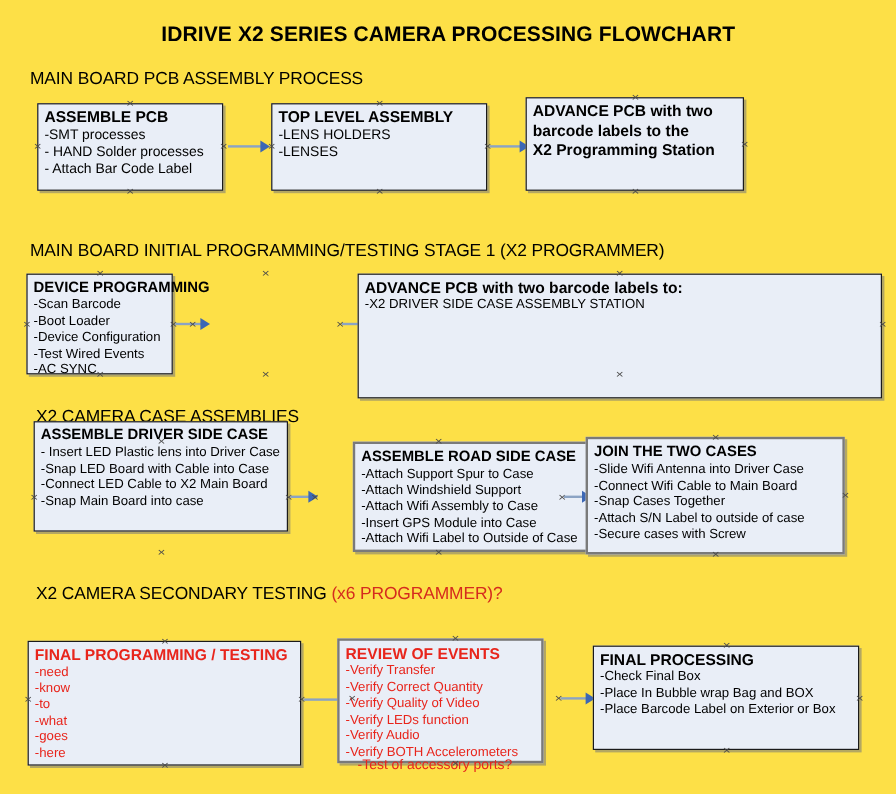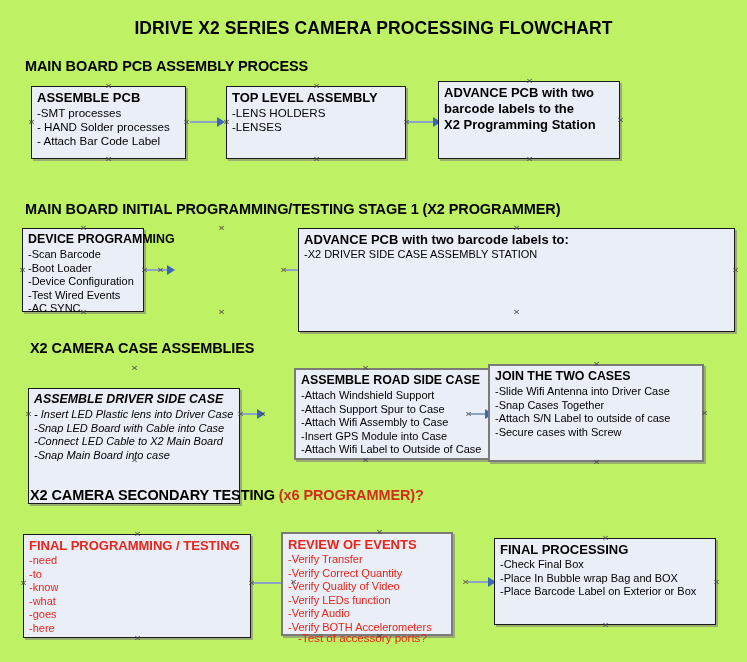--- a/index.html
+++ b/index.html
@@ -9,38 +9,38 @@
     background: #ffffff;
   }
   body {
     font-family: "Liberation Sans", sans-serif;
     color: #000000;
   }
   #canvas {
     position: relative;
     width: 747px;
     height: 662px;
-    background: #bef264;
+    background: #fde047;
     overflow: hidden;
   }
   .doc-title {
     position: absolute;
     left: 0;
     top: 18px;
     width: 747px;
     text-align: center;
     font-size: 17.5px;
     font-weight: bold;
     letter-spacing: 0.1px;
     white-space: nowrap;
   }
   .section-title {
     position: absolute;
     font-size: 14.5px;
-    font-weight: bold;
+    font-weight: normal;
     white-space: nowrap;
     letter-spacing: -0.1px;
   }
   .section-title .accent {
     color: #d52b1e;
   }
   .node {
     position: absolute;
     box-sizing: border-box;
     background: #e9eef7;
@@ -208,75 +208,76 @@
   <div class="node" style="left:298px; top:228px; width:437px; height:104px;">
     <div class="node-title">ADVANCE PCB with two barcode labels to:</div>
     <div class="node-line tiny">-X2 DRIVER  SIDE  CASE  ASSEMBLY STATION</div>
   </div>
   <span class="handle" style="left:516px; top:228px;"></span>
   <span class="handle" style="left:516px; top:312px;"></span>
   <span class="handle" style="left:735px; top:270px;"></span>
 
   <div class="section-title" style="left:30px; top:340px;">X2 CAMERA CASE ASSEMBLIES</div>
 
-  <div class="node" style="left:28px; top:388px; width:212px; height:116px;font-style:italic;">
+  <div class="node" style="left:28px; top:351px; width:212px; height:92px;">
     <div class="node-title small">ASSEMBLE DRIVER SIDE CASE</div>
     <div class="node-line tiny">- Insert LED Plastic lens into Driver Case</div>
     <div class="node-line tiny">-Snap LED Board with Cable into Case</div>
     <div class="node-line tiny">-Connect LED Cable to X2 Main Board</div>
     <div class="node-line tiny">-Snap Main Board into case</div>
   </div>
   <span class="handle" style="left:134px; top:368px;"></span>
   <span class="handle" style="left:134px; top:460px;"></span>
   <span class="handle" style="left:28px; top:414px;"></span>
   <span class="handle" style="left:240px; top:414px;"></span>
 
   <div class="conn" style="left:242px; top:409px; width:24px;">
     <div class="shaft" style="width:16px;"></div>
     <div class="head" style="left:15px;"></div>
   </div>
 
   <div class="node grayborder" style="left:262px; top:368px; width:206px; height:92px;margin-left:32px;">
     <div class="node-title small">ASSEMBLE ROAD SIDE CASE</div>
+    <div class="node-line tiny">-Attach Support Spur to Case</div>
     <div class="node-line tiny">-Attach Windshield Support</div>
-    <div class="node-line tiny">-Attach Support Spur to Case</div>
     <div class="node-line tiny">-Attach Wifi Assembly to Case</div>
     <div class="node-line tiny">-Insert GPS Module into Case</div>
     <div class="node-line tiny">-Attach Wifi Label to Outside of Case</div>
   </div>
   <span class="handle" style="left:365px; top:368px;"></span>
   <span class="handle" style="left:365px; top:460px;"></span>
   <span class="handle" style="left:262px; top:414px;"></span>
   <span class="handle" style="left:468px; top:414px;"></span>
 
   <div class="conn" style="left:470px; top:409px; width:24px;">
     <div class="shaft" style="width:16px;"></div>
     <div class="head" style="left:15px;"></div>
   </div>
 
   <div class="node grayborder" style="left:488px; top:364px; width:216px; height:98px;">
     <div class="node-title small">JOIN THE TWO CASES</div>
     <div class="node-line tiny">-Slide Wifi Antenna into Driver Case</div>
+    <div class="node-line tiny">-Connect Wifi Cable to Main Board</div>
     <div class="node-line tiny">-Snap Cases Together</div>
     <div class="node-line tiny">-Attach S/N Label to outside of case</div>
     <div class="node-line tiny">-Secure cases with Screw</div>
   </div>
   <span class="handle" style="left:596px; top:364px;"></span>
   <span class="handle" style="left:596px; top:462px;"></span>
   <span class="handle" style="left:704px; top:413px;"></span>
 
   <div class="section-title" style="left:30px; top:487px;">
     <span>X2 CAMERA SECONDARY TESTING </span><span class="accent">(x6 PROGRAMMER)?</span>
   </div>
 
   <div class="node red" style="left:23px; top:534px; width:228px; height:104px;">
     <div class="node-title">FINAL PROGRAMMING / TESTING</div>
     <div class="node-line tiny">-need</div>
+    <div class="node-line tiny">-know</div>
     <div class="node-line tiny">-to</div>
-    <div class="node-line tiny">-know</div>
     <div class="node-line tiny">-what</div>
     <div class="node-line tiny">-goes</div>
     <div class="node-line tiny">-here</div>
   </div>
   <span class="handle" style="left:137px; top:534px;"></span>
   <span class="handle" style="left:137px; top:638px;"></span>
   <span class="handle" style="left:23px; top:583px;"></span>
   <span class="handle" style="left:251px; top:583px;"></span>
 
   <div class="conn" style="left:253px; top:578px; width:44px;">

